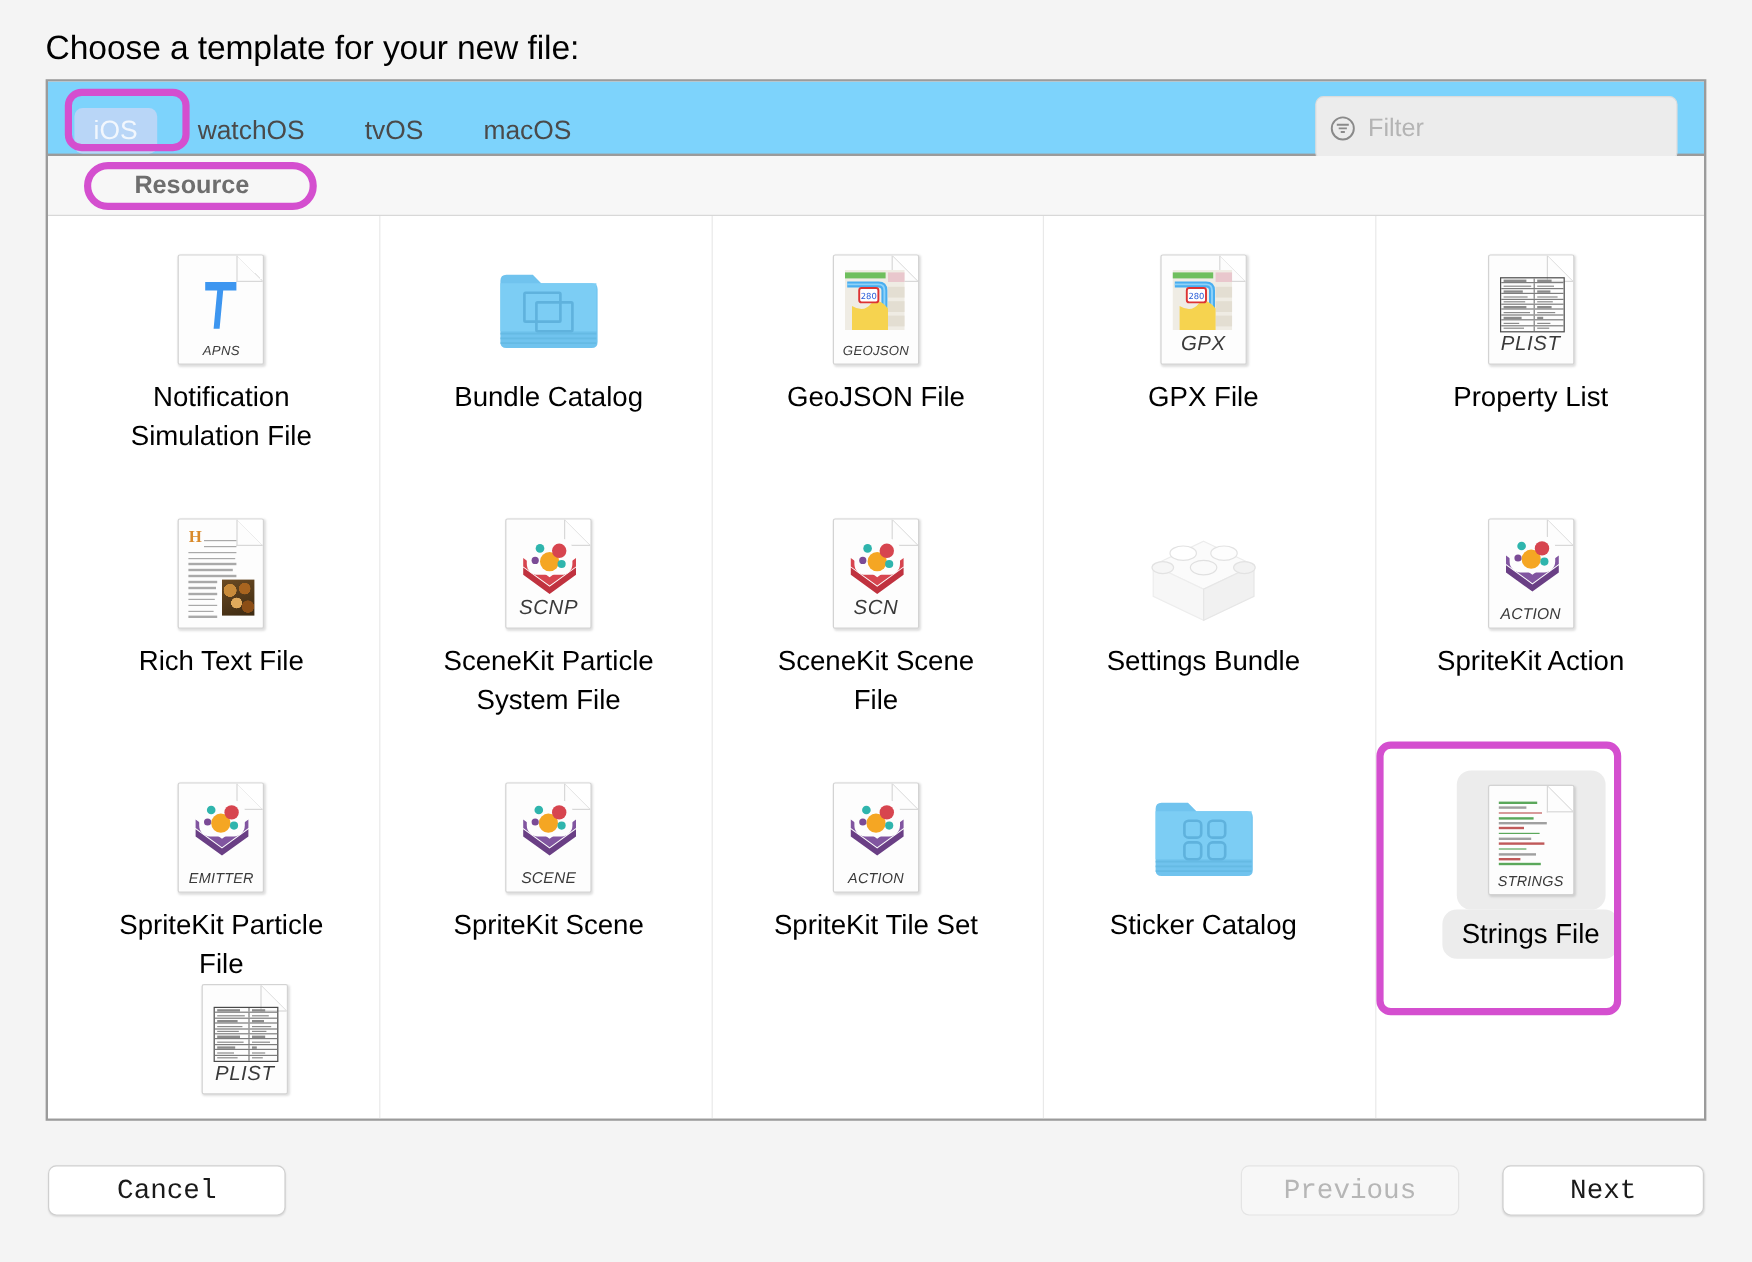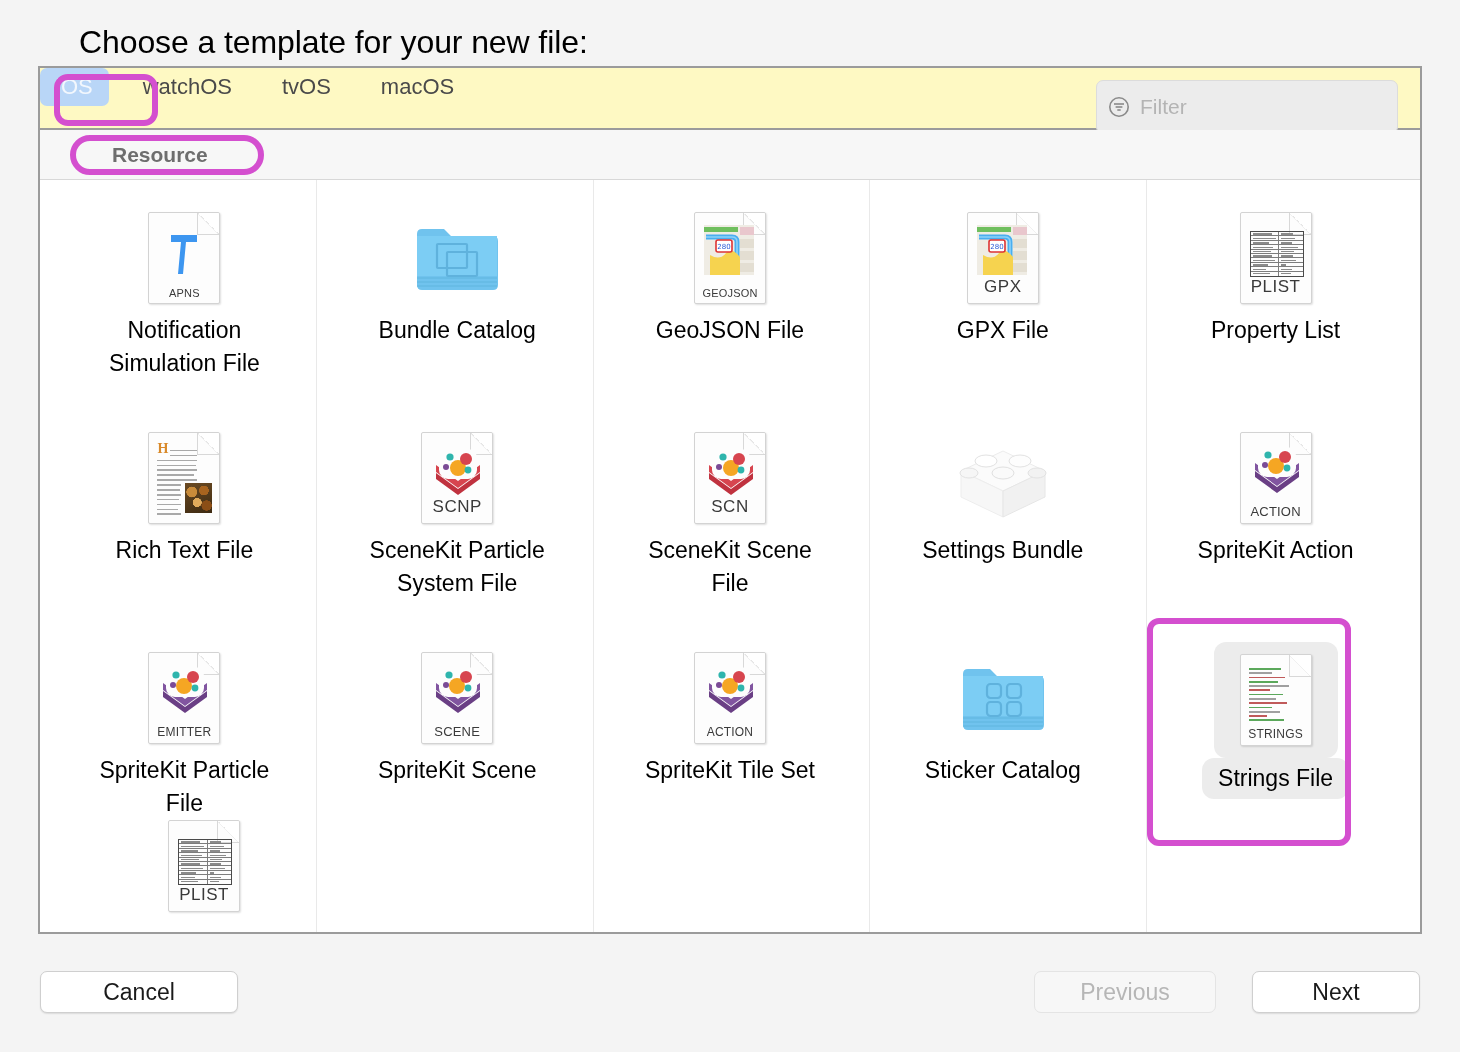--- a/index.html
+++ b/index.html
@@ -8,44 +8,44 @@
     background: #f4f4f4;
     font-family: "Liberation Sans", sans-serif;
     -webkit-font-smoothing: antialiased;
     overflow: hidden;
   }
 
   
   .prompt {
     position: absolute;
     left: 38px; top: 24px;
-    font-size: 32px;
+    font-size: 28px;
     color: #000;
     letter-spacing: -0.1px;
-    margin-left: 41px;
   }
 
   
   .panel {
     position: absolute;
     left: 38px; top: 66px;
     width: 1384px; height: 868px;
     background: #ffffff;
     border: 2px solid #9b9b9b;
     overflow: hidden;
   }
 
   
   .tabbar {
     position: relative;
     height: 62px;
-    background: #fef9c3;
+    background: #7dd3fc;
     border-bottom: 2px solid #9b9b9b;
     display: flex;
-    align-items: flex-start;
+    align-items: flex-end;
+    padding-left: 22px;
   }
   .tab {
     font-size: 22px;
     color: #4a4a4a;
     padding: 6px 16px;
     border-radius: 7px;
     margin-right: 18px;
     white-space: nowrap;
   }
   .tab.active {
@@ -166,20 +166,21 @@
     border-left: 1px solid #d8d8d8;
     border-bottom: 1px solid #d8d8d8;
   }
   .doc .badge {
     position: absolute;
     bottom: 4px; left: 0; right: 0;
     text-align: center;
     font-size: 11px;
     color: #3a3a3a;
     letter-spacing: 0.2px;
+    font-style: italic;
   }
   .doc .badge.big { font-size: 17px; letter-spacing: 0.5px; bottom: 6px; }
 
   
   .hammer { position: absolute; left: 50%; top: 16px; transform: translateX(-50%); }
 
   
   .folder { position: relative; width: 88px; height: 72px; }
 
   
@@ -233,20 +234,21 @@
   
   .btn {
     position: absolute;
     border-radius: 7px;
     font-size: 23px;
     display: flex; align-items: center; justify-content: center;
     background: #ffffff;
     border: 1px solid #cfcfcf;
     box-shadow: 0 1px 1.5px rgba(0,0,0,0.10);
     color: #1a1a1a;
+    font-family: Liberation Mono, monospace;
   }
   .btn-cancel { left: 40px; top: 971px; width: 198px; height: 42px; }
   .btn-prev {
     left: 1034px; top: 971px; width: 182px; height: 42px;
     background: #f7f7f7; color: #b6b6b6; border-color: #e4e4e4; box-shadow: none;
   }
   .btn-next { left: 1252px; top: 971px; width: 168px; height: 42px; }
 </style>
 </head>
 <body>

